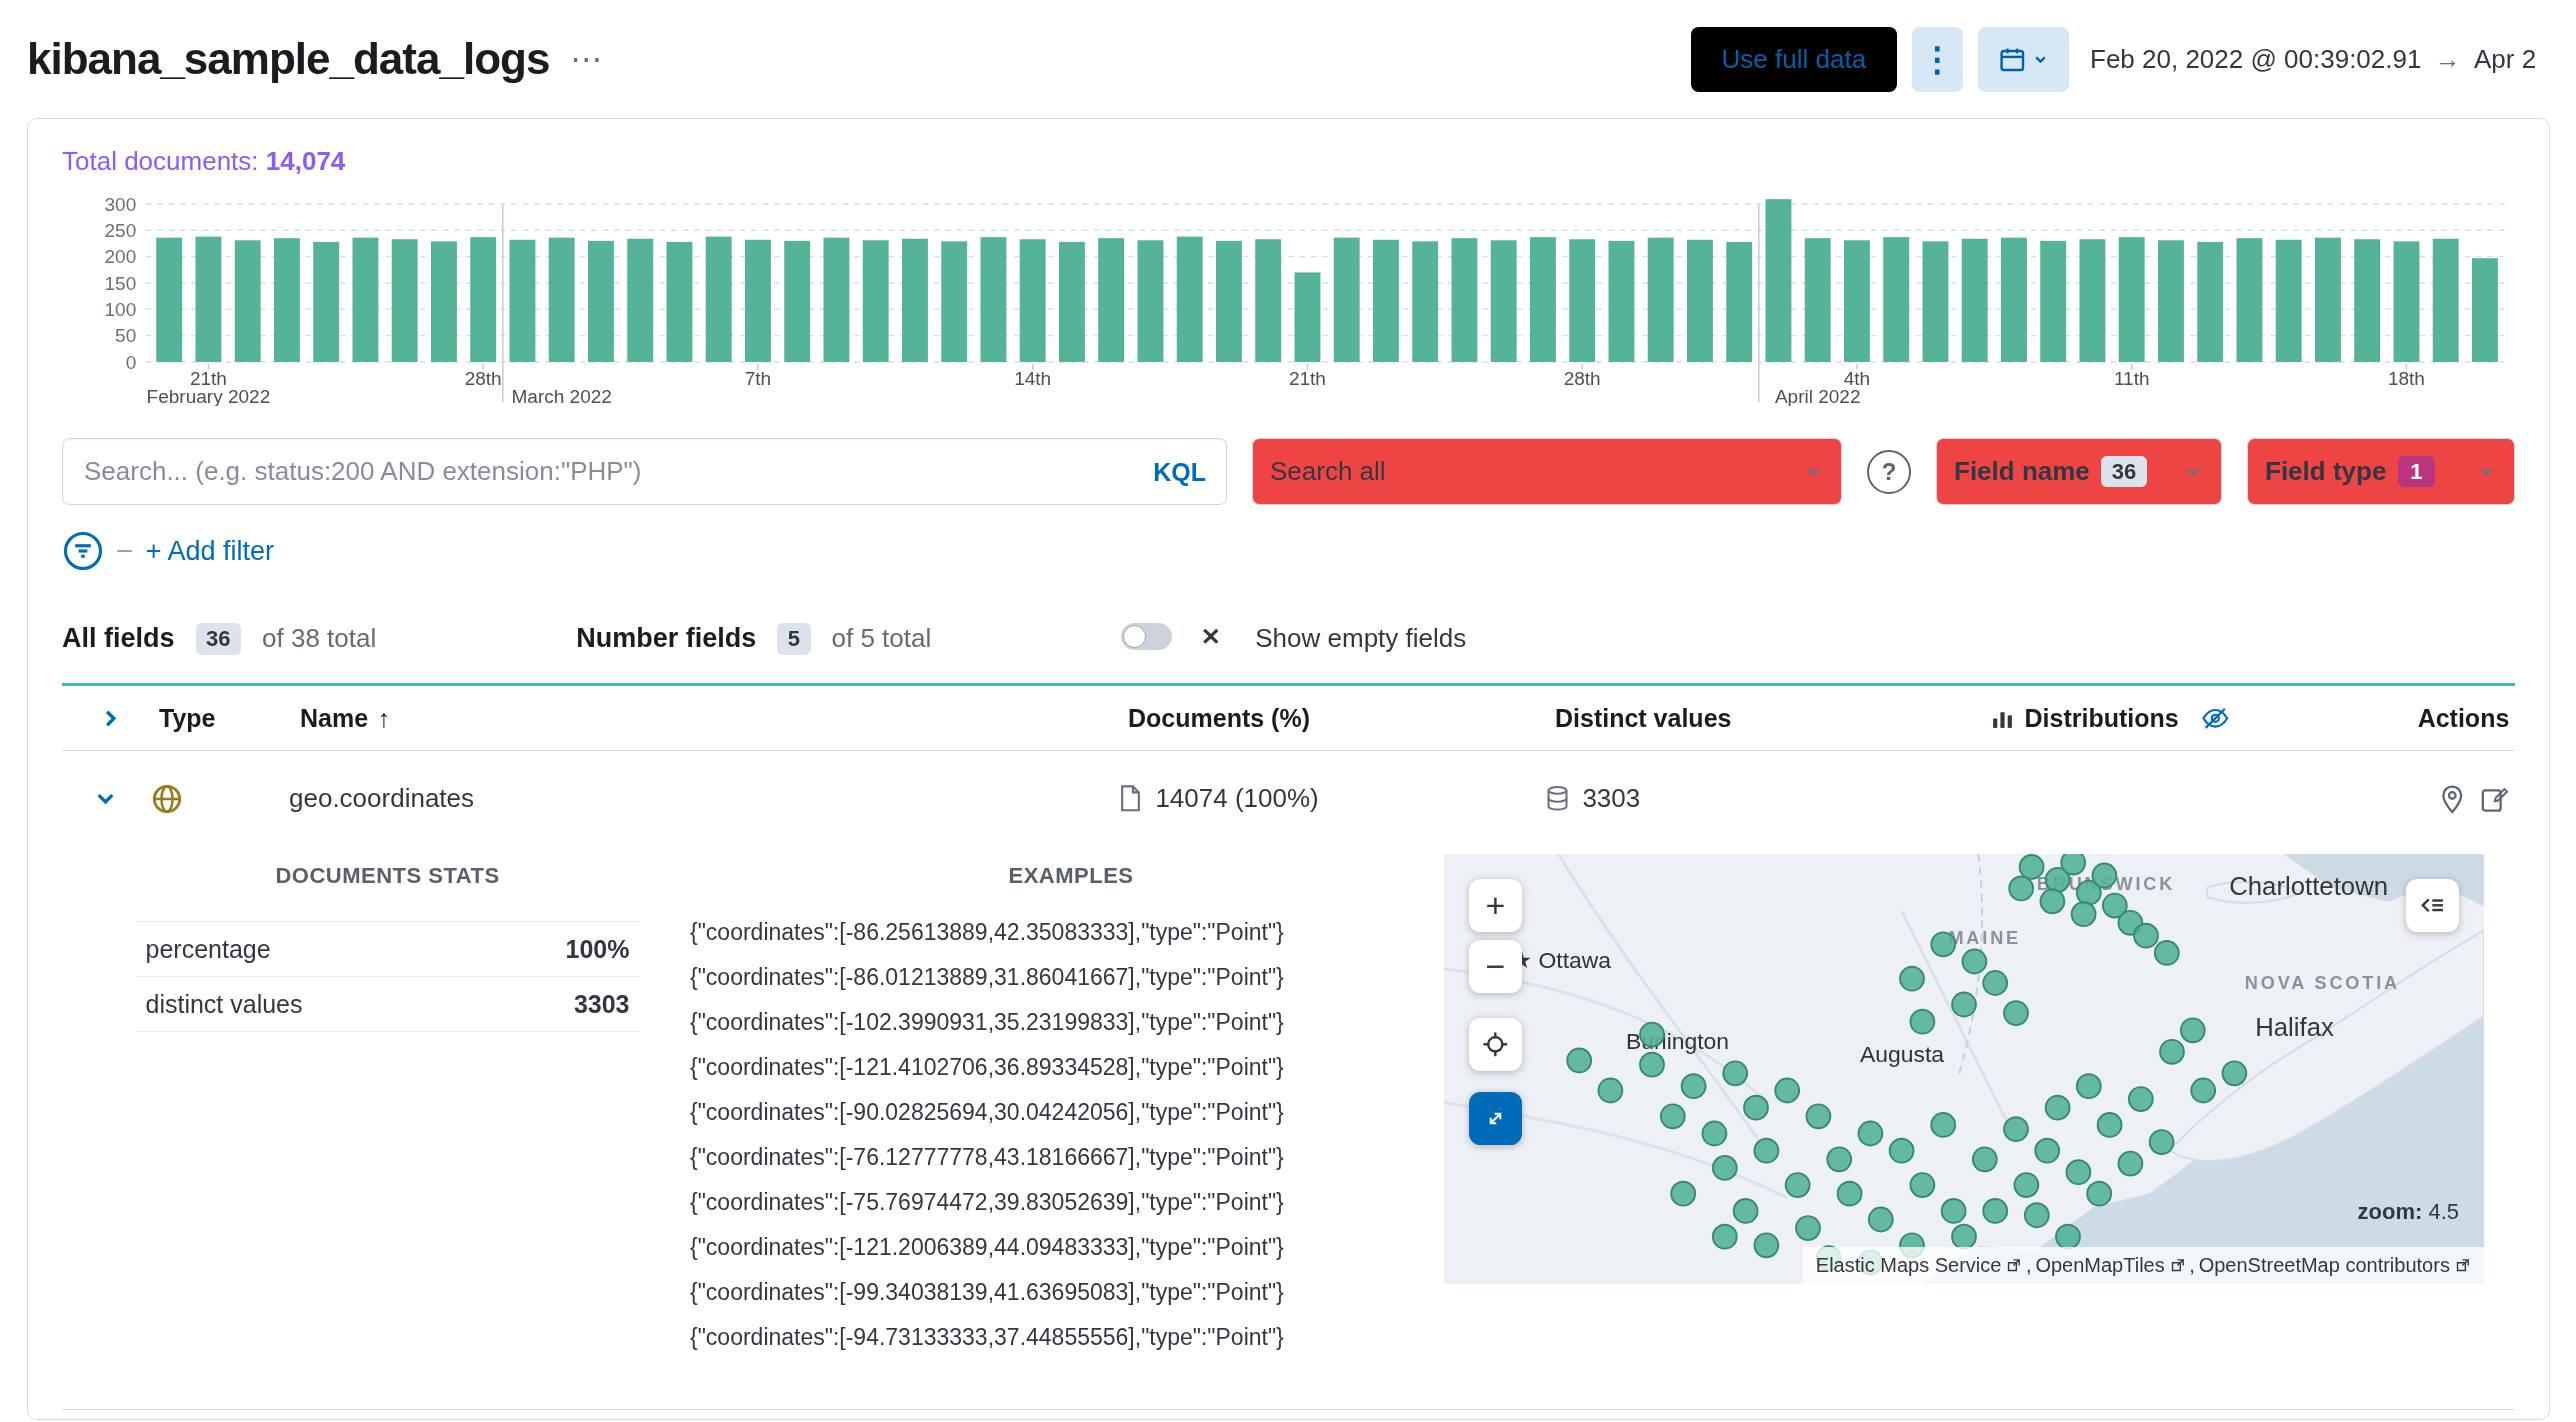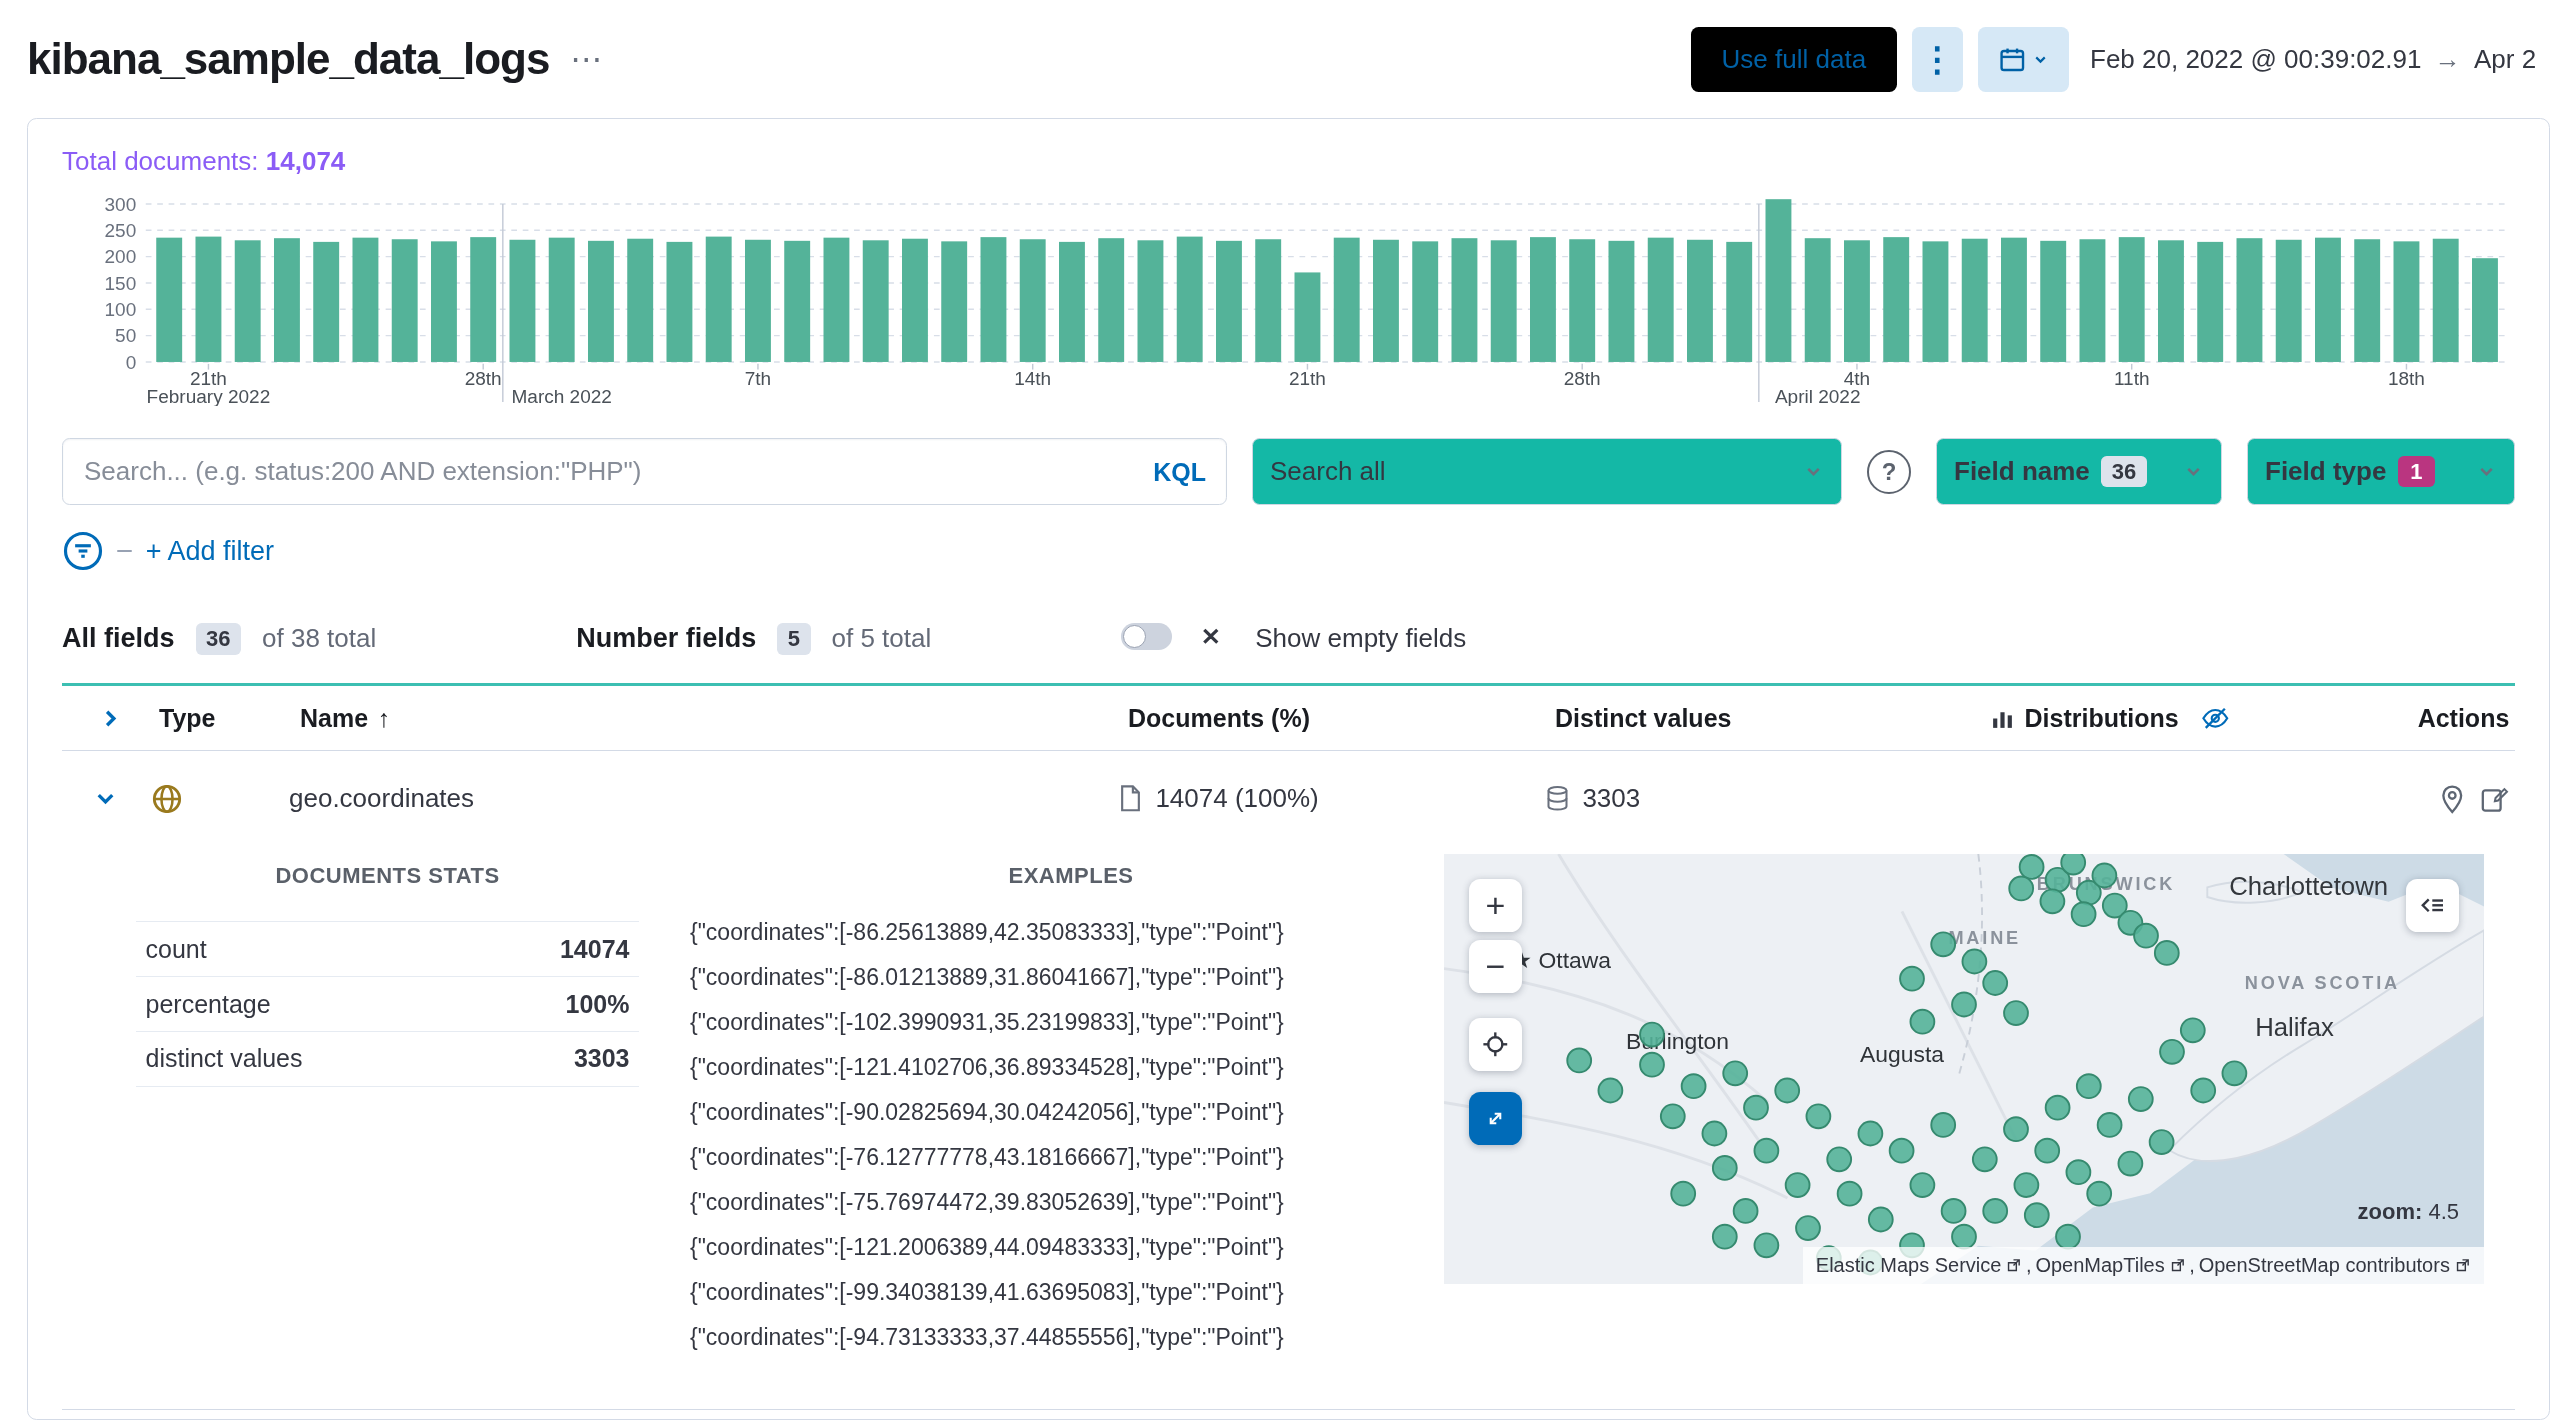--- a/index.html
+++ b/index.html
@@ -35,21 +35,21 @@
 
   
   .search-row { margin-top:32px; display:flex; align-items:center; gap:25px; }
   .search-box { position:relative; flex:1 1 auto; height:67px; }
   .search-box input { width:100%; height:67px; border:1px solid #cfd7e2; border-radius:7.6px;
     background:#fff; font-size:26px; padding:0 105px 0 21px; color:#343741; outline:none;
     font-family:"Liberation Sans", sans-serif; box-shadow:0 1px 1.9px rgba(152,162,179,.15) inset; }
   .search-box input::placeholder { color:#878d98; }
   .kql-badge { position:absolute; right:21px; top:50%; transform:translateY(-50%);
     color:#006bb8; font-size:25px; font-weight:600; cursor:pointer; }
-  .select-ctl { height:67px; background:#14b8a6; border:1px solid #cfd7e2; border-radius:7.6px;
+  .select-ctl { height:67px; background:#ef4444; border:1px solid #cfd7e2; border-radius:7.6px;
     display:flex; align-items:center; padding:0 17px; font-size:26px; color:#343741; cursor:pointer; gap:11.4px; }
   .select-ctl .grow { flex:1 1 auto; }
   .sel-search-all { width:590px; flex:0 0 auto; }
   .sel-field-name { width:286px; flex:0 0 auto; font-weight:600; }
   .sel-field-type { width:268px; flex:0 0 auto; font-weight:700; }
   .help-circle { width:44px; height:44px; border:2.9px solid #5c636e; border-radius:50%;
     display:flex; align-items:center; justify-content:center; font-size:24px; font-weight:700;
     color:#5c636e; cursor:pointer; flex:0 0 auto; }
   .badge-gray { background:#dde3ec; color:#343741; border-radius:5.7px; padding:2.9px 10.5px;
     font-size:22px; font-weight:600; }
@@ -385,24 +385,20 @@
       </svg>
     </div>
   </div>
 
   <div class="details">
 
     <div class="stats-block">
       <div class="section-title">DOCUMENTS STATS</div>
       <div class="stats-rows" id="stats-rows">
           <div class="stat-row">
-            <span>count</span>
-            <span class="v">14074</span>
-          </div>
-          <div class="stat-row">
             <span>percentage</span>
             <span class="v">100%</span>
           </div>
           <div class="stat-row">
             <span>distinct values</span>
             <span class="v">3303</span>
           </div>
         </div>
     </div>
 

